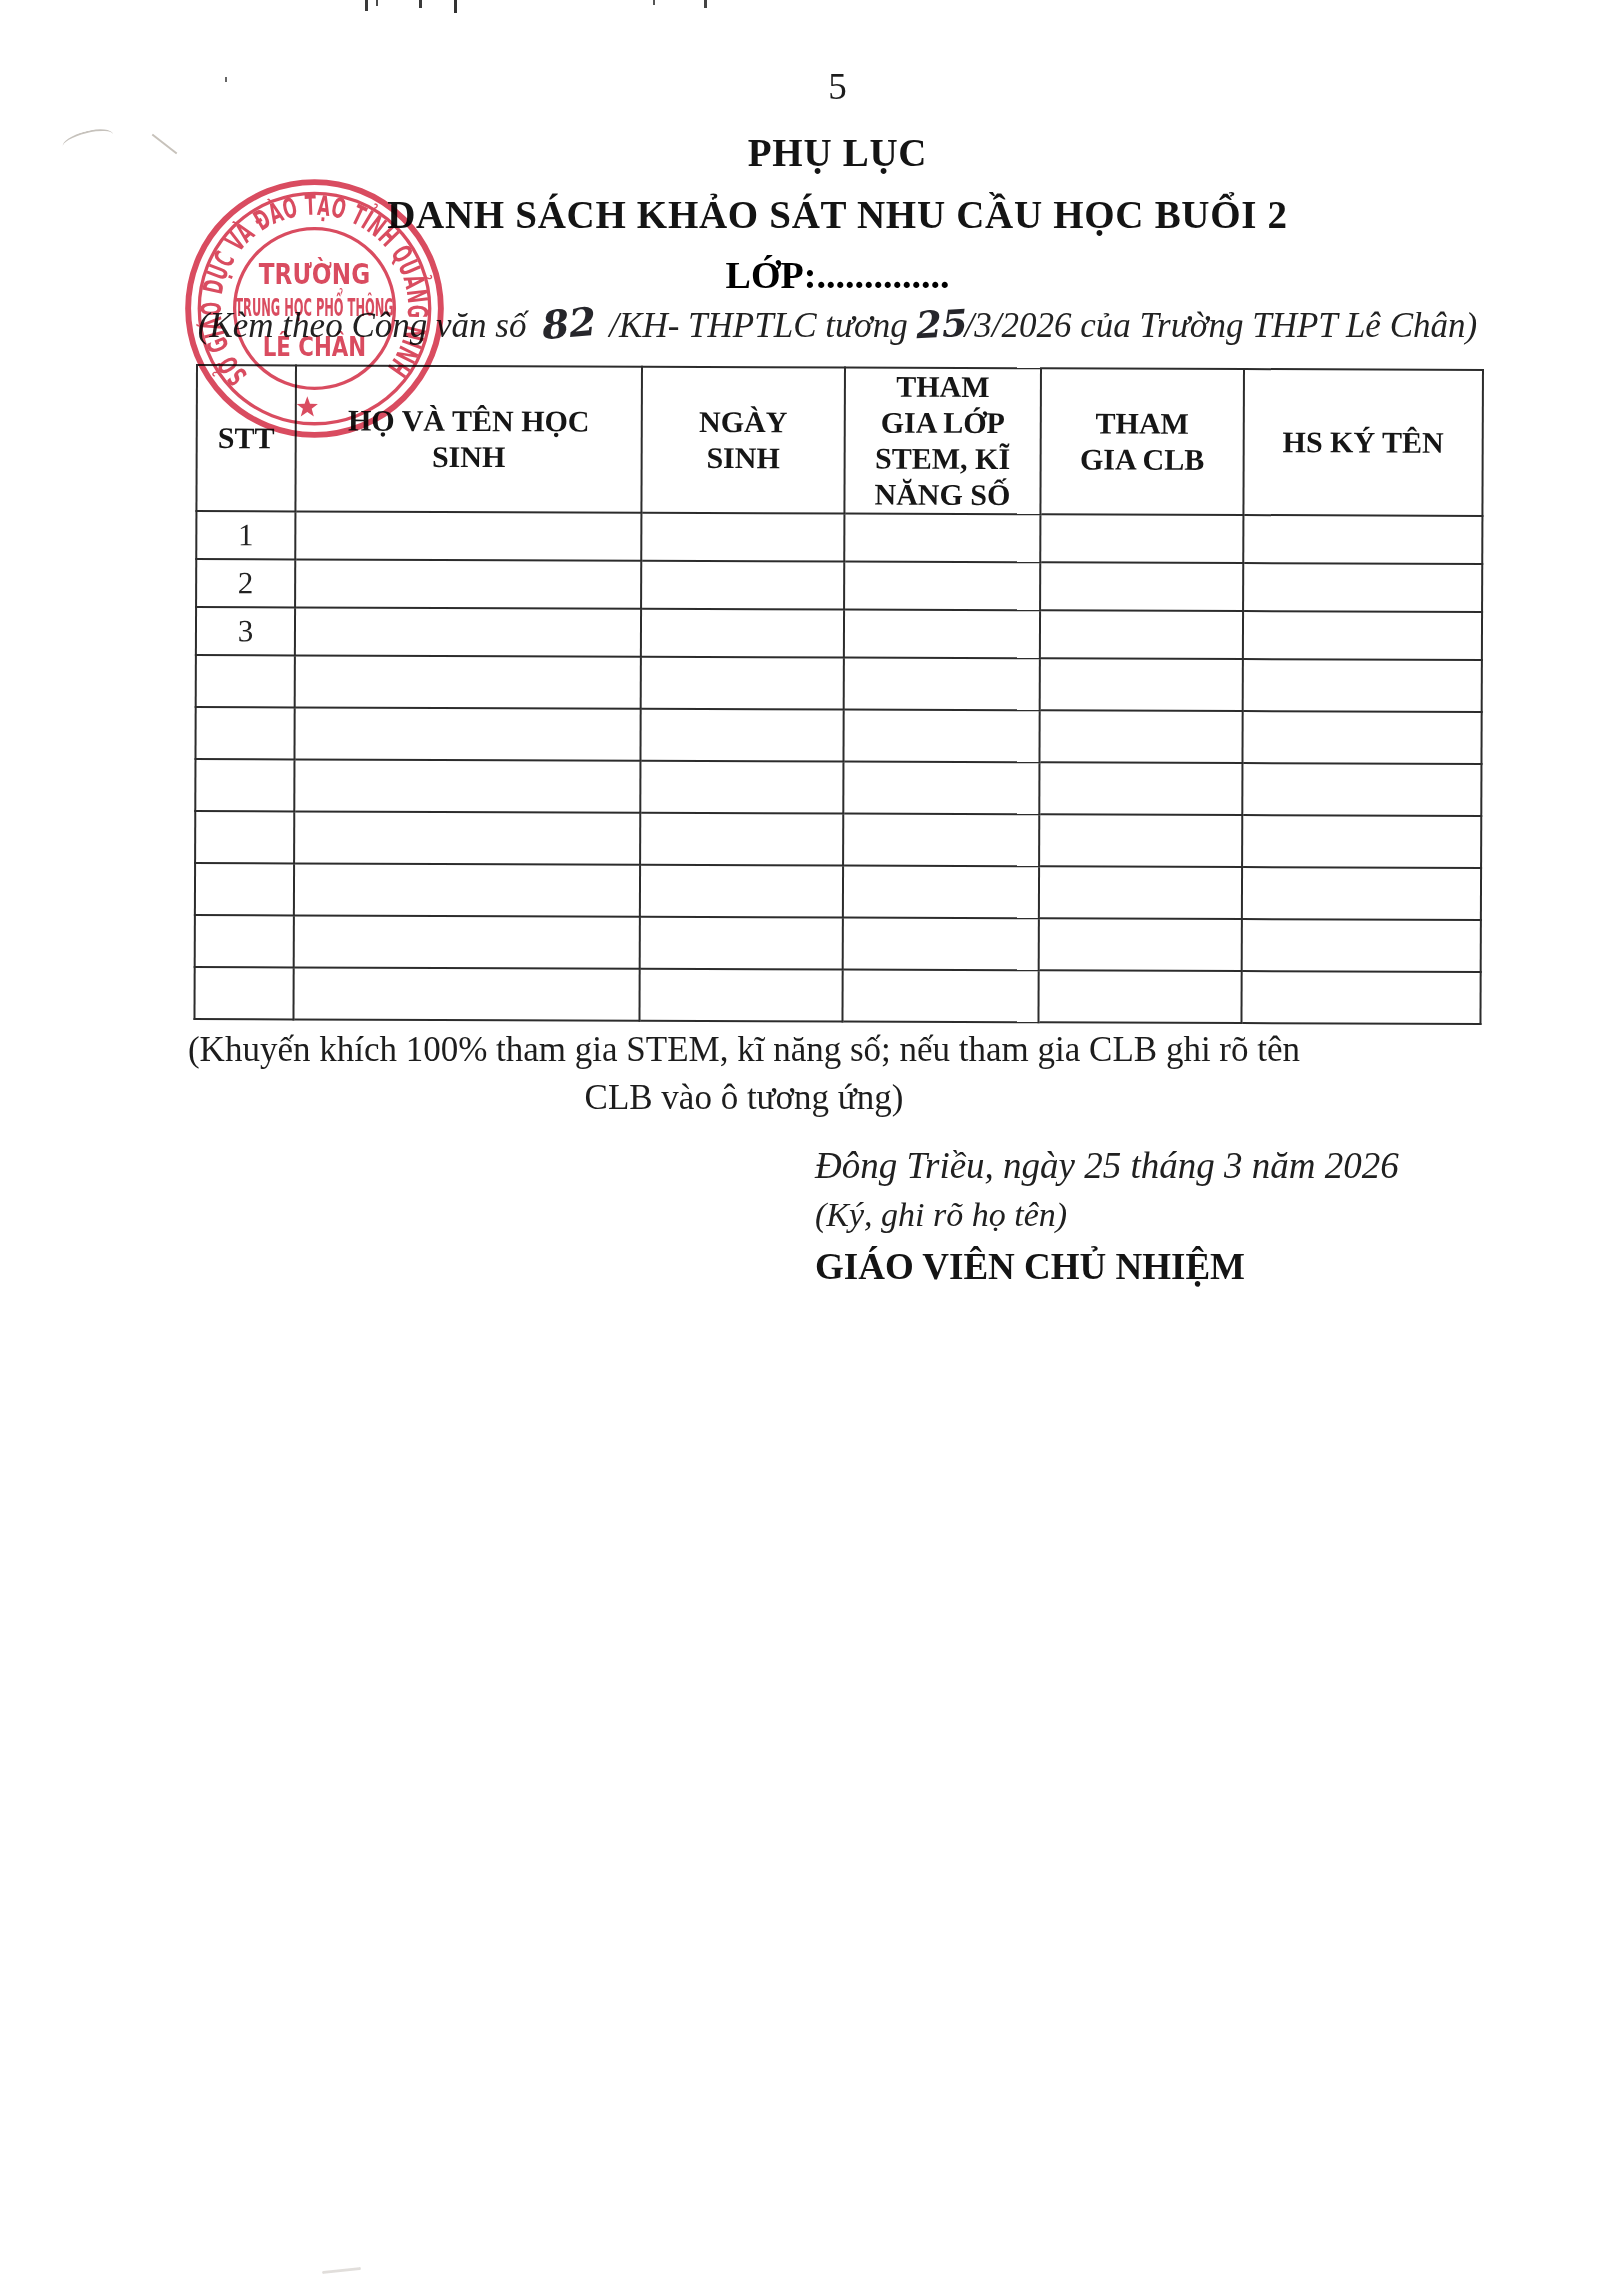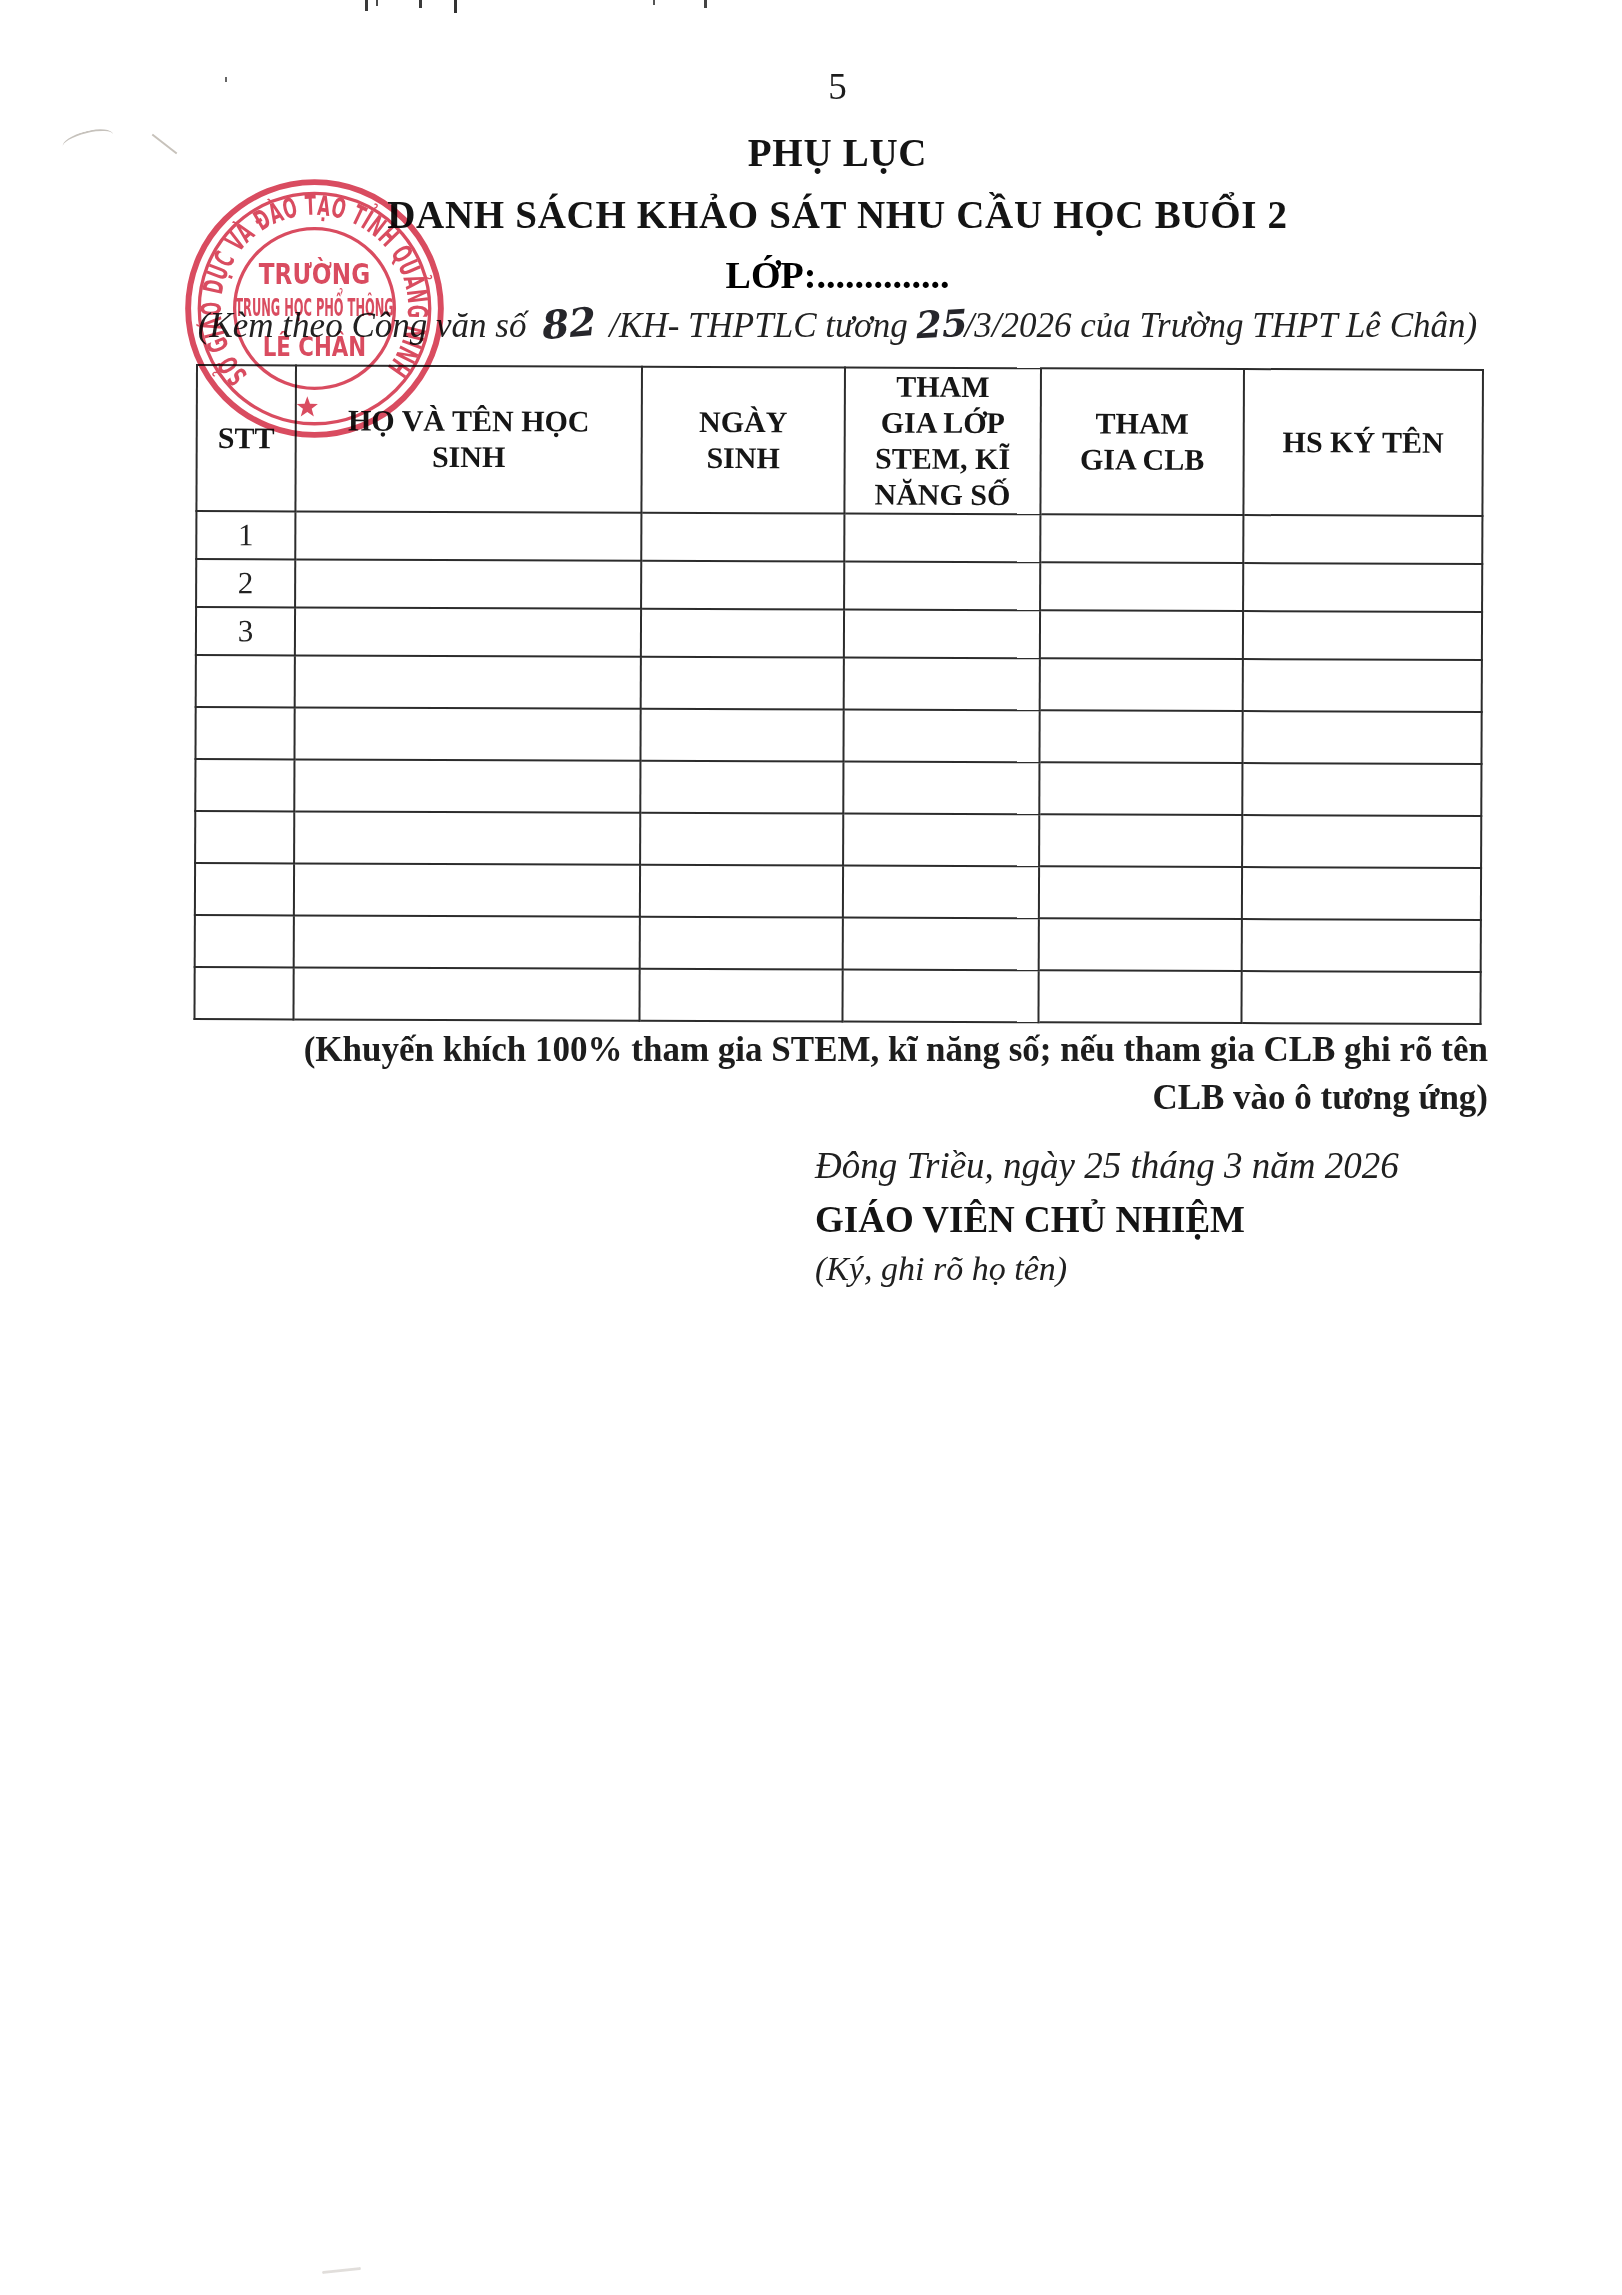--- a/index.html
+++ b/index.html
@@ -45,22 +45,22 @@
     text-align:center; vertical-align:middle;
     white-space:pre-line; line-height:1.2;
   }
   #survey-table tbody tr { height:52px; }
   #survey-table tbody tr.numbered { height:48px; }
   #survey-table tbody td {
     font-size:31px; text-align:center; vertical-align:middle; color:#222;
   }
 
   
-  #note-block { position:absolute; top:1026px; left:0; width:1488px; text-align:right;
-                font-size:35px; line-height:1.38; color:#1d1d1d;font-weight:bold; }
+  #note-block { position:absolute; top:1026px; left:0; width:1488px; text-align:center;
+                font-size:35px; line-height:1.38; color:#1d1d1d; }
   #signature-block { position:absolute; top:1144px; left:815px; width:694px; }
   #signature-place-date { font-size:37px; font-style:italic; color:#202020; }
   #signature-role { font-size:37px; font-weight:bold; margin-top:10.5px; color:#141414; }
   #signature-instruction { font-size:34px; font-style:italic; margin-top:9.2px; color:#202020; }
 
   
   #school-stamp {
     position:absolute; left:177px; top:171px; width:275px; height:275px;
     mix-blend-mode:multiply; opacity:0.92;
   }
@@ -201,22 +201,22 @@
     </tbody>
 </table>
 
 <div id="note-block">
   <div>(Khuyến khích 100% tham gia STEM, kĩ năng số; nếu tham gia CLB ghi rõ tên</div>
   <div>CLB vào ô tương ứng)</div>
 </div>
 
 <div id="signature-block">
   <div id="signature-place-date">Đông Triều, ngày 25 tháng 3 năm 2026</div>
+  <div id="signature-instruction">(Ký, ghi rõ họ tên)</div>
   <div id="signature-role">GIÁO VIÊN CHỦ NHIỆM</div>
-  <div id="signature-instruction">(Ký, ghi rõ họ tên)</div>
 </div>
 
 <svg id="school-stamp" viewBox="0 0 420 420">
   <g stroke="#d63c52" fill="none">
     <circle cx="210" cy="210" r="193" stroke-width="9"></circle>
     <circle cx="210" cy="210" r="176" stroke-width="5"></circle>
     <circle cx="210" cy="210" r="122" stroke-width="5"></circle>
   </g>
   <defs>
     <path id="ringPath" d="M 108.9 311.1 A 143 143 0 1 1 311.1 311.1"></path>

